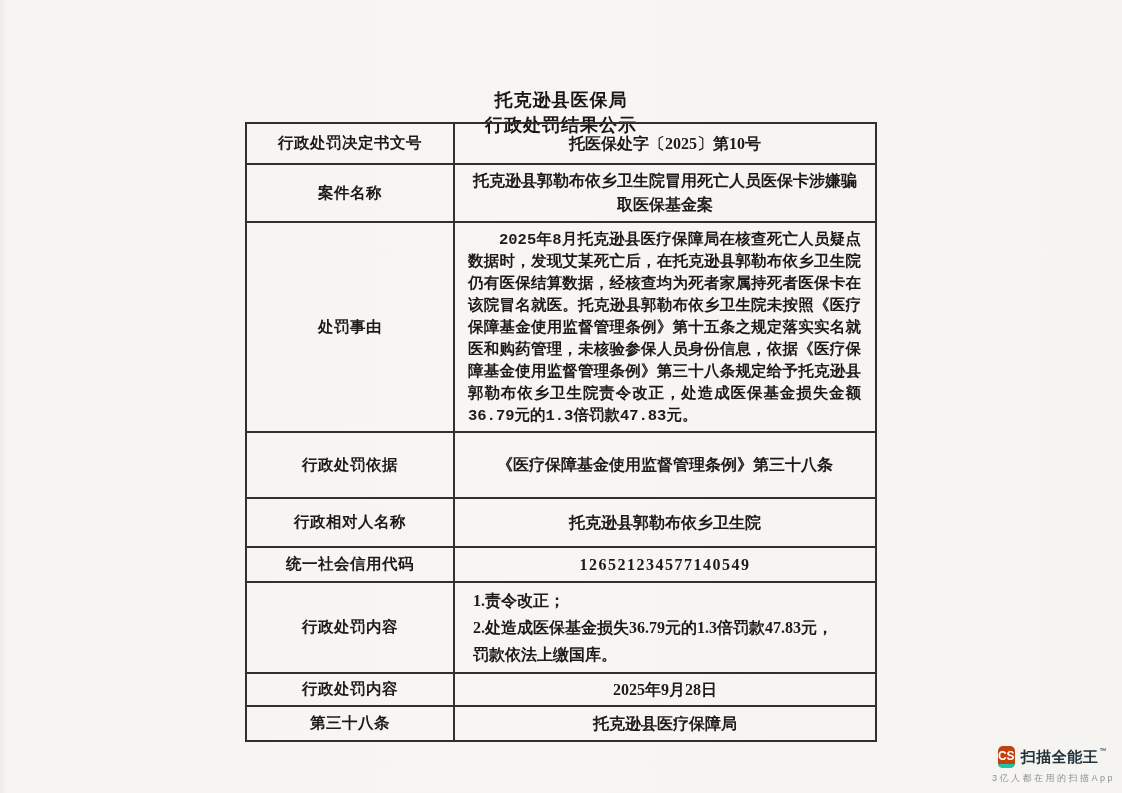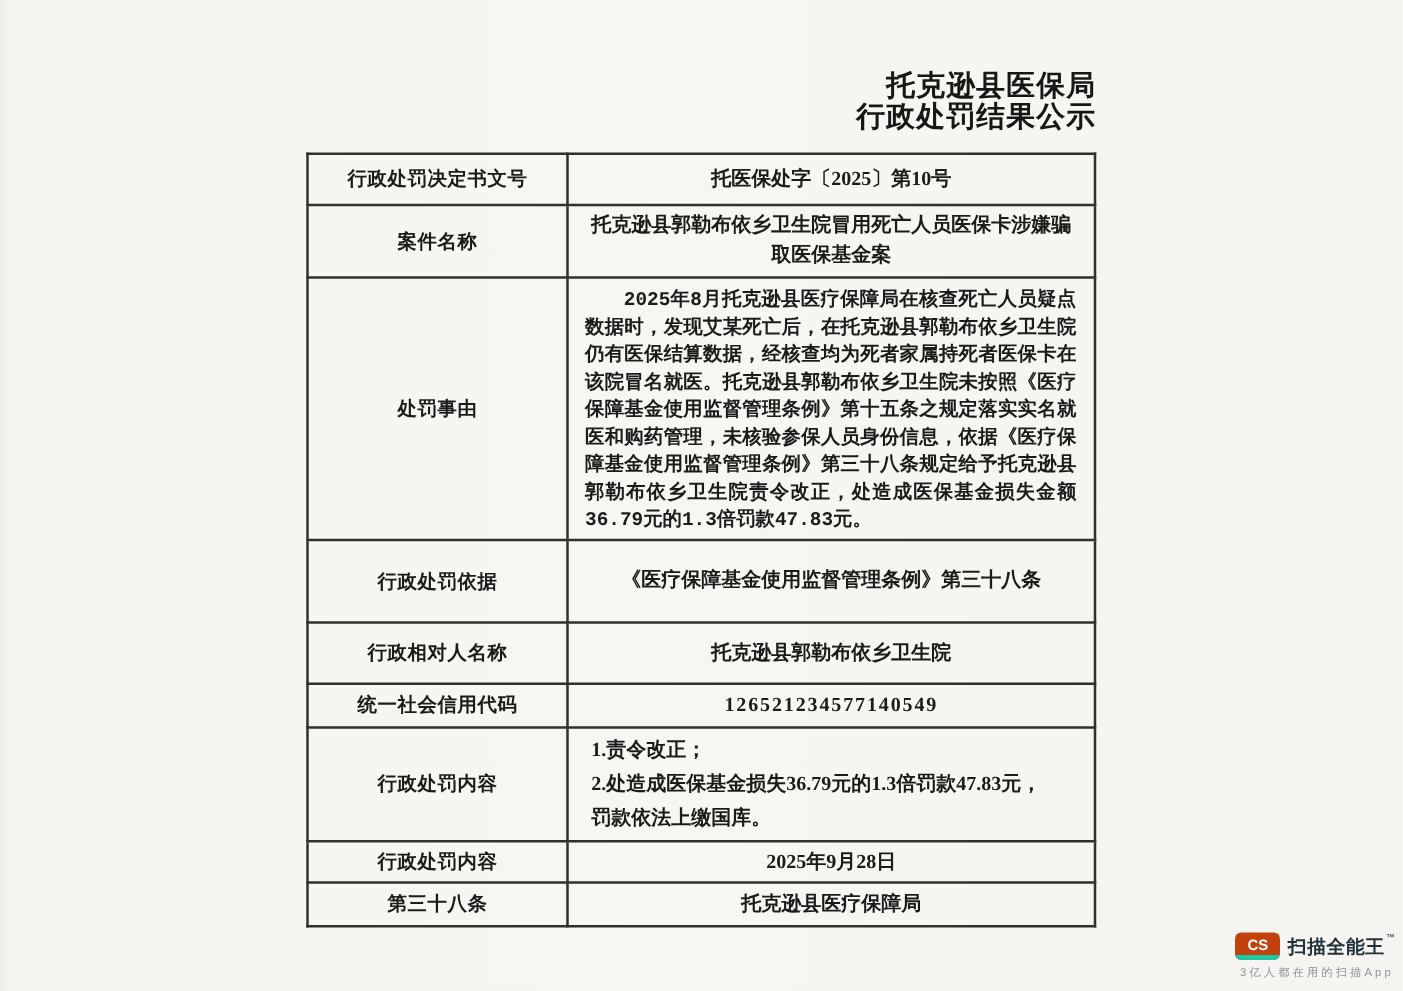--- a/index.html
+++ b/index.html
@@ -5,22 +5,22 @@
   html, body { margin:0; padding:0; }
   body {
     width:1122px; height:793px;
     background:linear-gradient(90deg,#edecea 0px,#f6f5f2 8px,#f7f6f3 50%,#f5f4f1 100%);
     position:relative;
     font-family:"Liberation Serif","DejaVu Serif",serif;
     color:#1c1b19;
     overflow:hidden;
   }
   .doc-titles {
-    position:absolute; left:245px; top:56px; width:632px;
-    text-align:right; font-weight:700; font-size:23px; line-height:25px;
+    position:absolute; left:245px; top:88px; width:632px;
+    text-align:center; font-weight:700; font-size:18px; line-height:25px;
     letter-spacing:1px; color:#181715;
   }
   table.penalty {
     position:absolute; left:245px; top:122px; width:632px;
     border-collapse:collapse; table-layout:fixed;
   }
   table.penalty, table.penalty td { border:2px solid #32302c; }
   table.penalty td {
     font-weight:700; color:#1c1b19; vertical-align:middle;
     overflow:hidden;
@@ -43,21 +43,21 @@
   }
   tr.r7 td.value { letter-spacing:1.5px; }
   tr.r8 td.value { text-align:left; padding:4px 32px 4px 18px; line-height:27px; font-size:16px; }
   
   .watermark {
     position:absolute; left:992px; top:746px; width:120px;
     font-family:"Liberation Sans","DejaVu Sans",sans-serif;
   }
   .wm-row { display:flex; align-items:center; justify-content:center; gap:6px; }
   .wm-logo {
-    width:36px; height:22px; background:#c2410c; border-radius:5px;
+    width:17px; height:22px; background:#c2410c; border-radius:5px;
     position:relative; color:#ffffff; font-weight:700; font-size:12px;
     display:flex; align-items:center; justify-content:center; flex:0 0 auto;
     overflow:hidden;
   }
   .wm-logo .cs-text { margin-bottom:3px; letter-spacing:0; }
   .wm-accent { position:absolute; bottom:0; left:0; right:0; height:4px; background:#1ec6a3; }
   .wm-name { font-size:15px; font-weight:700; color:#22313a; letter-spacing:0.5px; white-space:nowrap; }
   .wm-tm { font-size:7px; color:#22313a; align-self:flex-start; margin-left:-5px; margin-top:1px; }
   .wm-tagline {
     margin-top:4px; font-size:9px; color:#8b9299; letter-spacing:2.5px;

